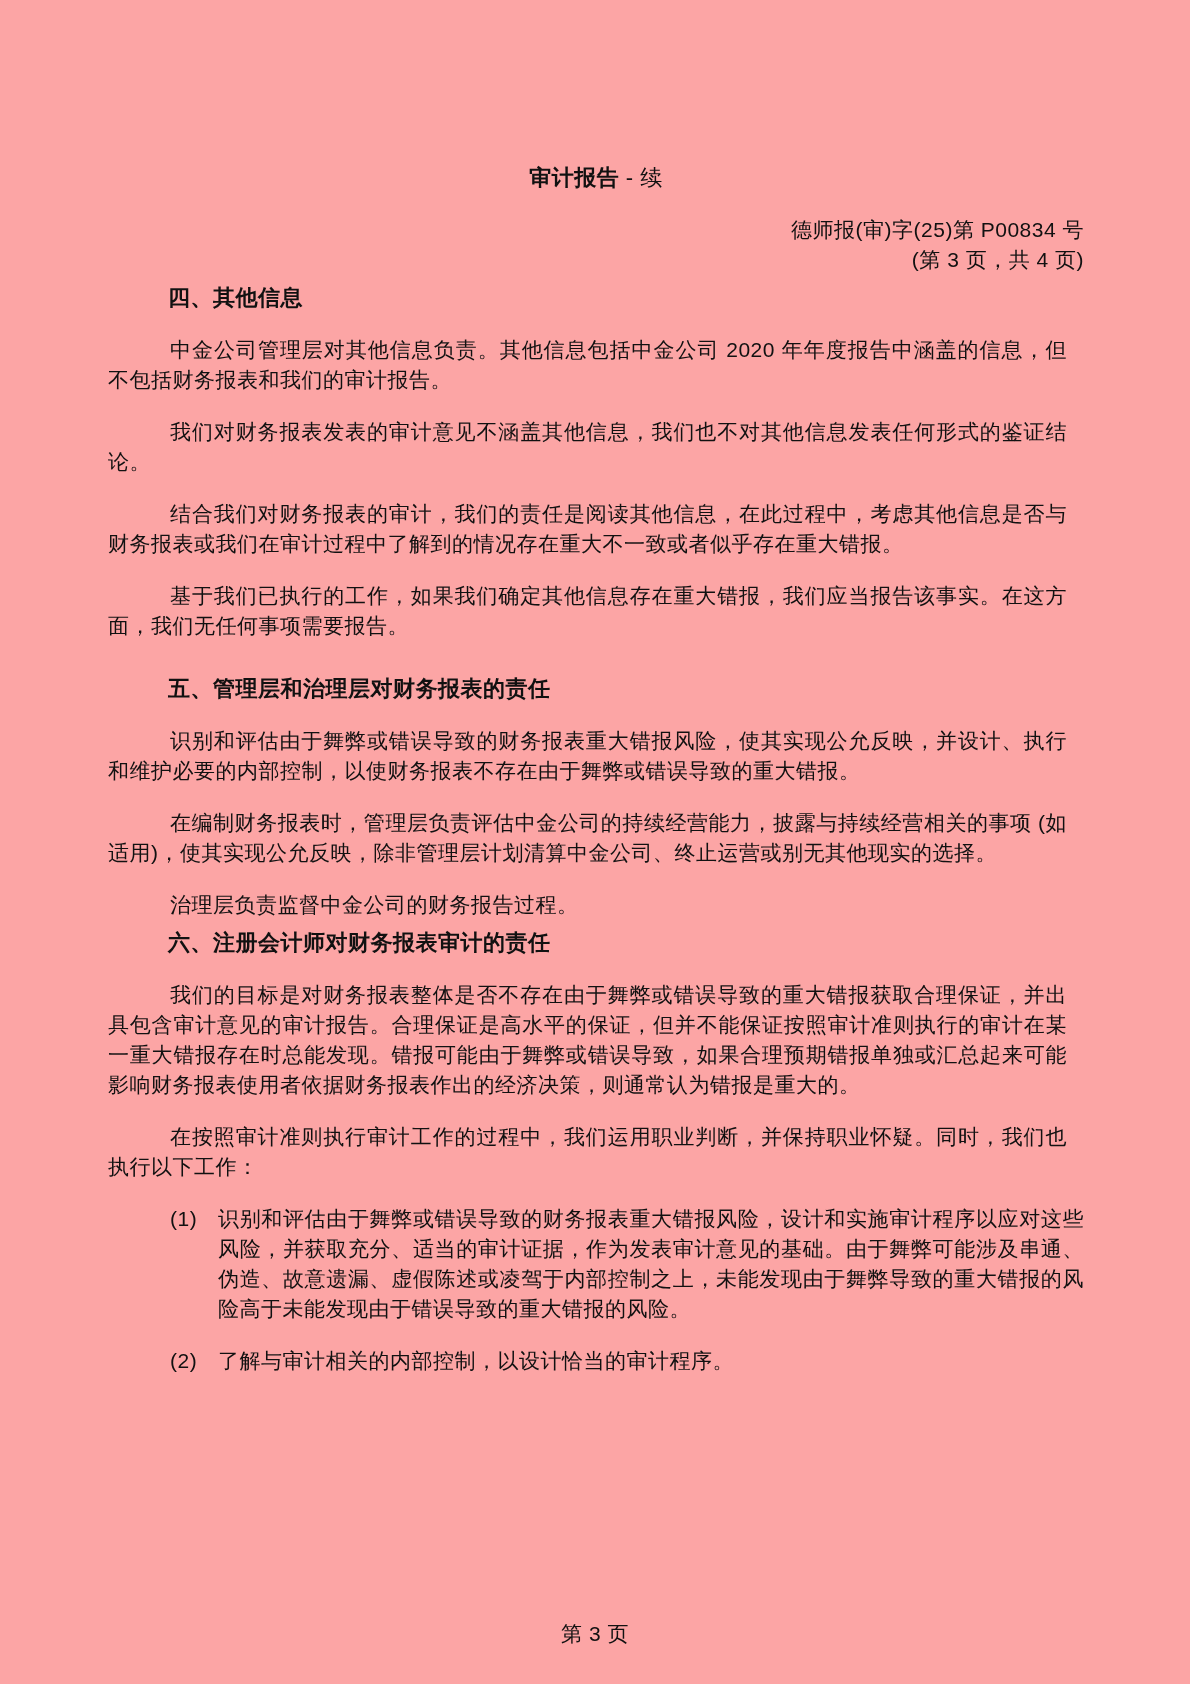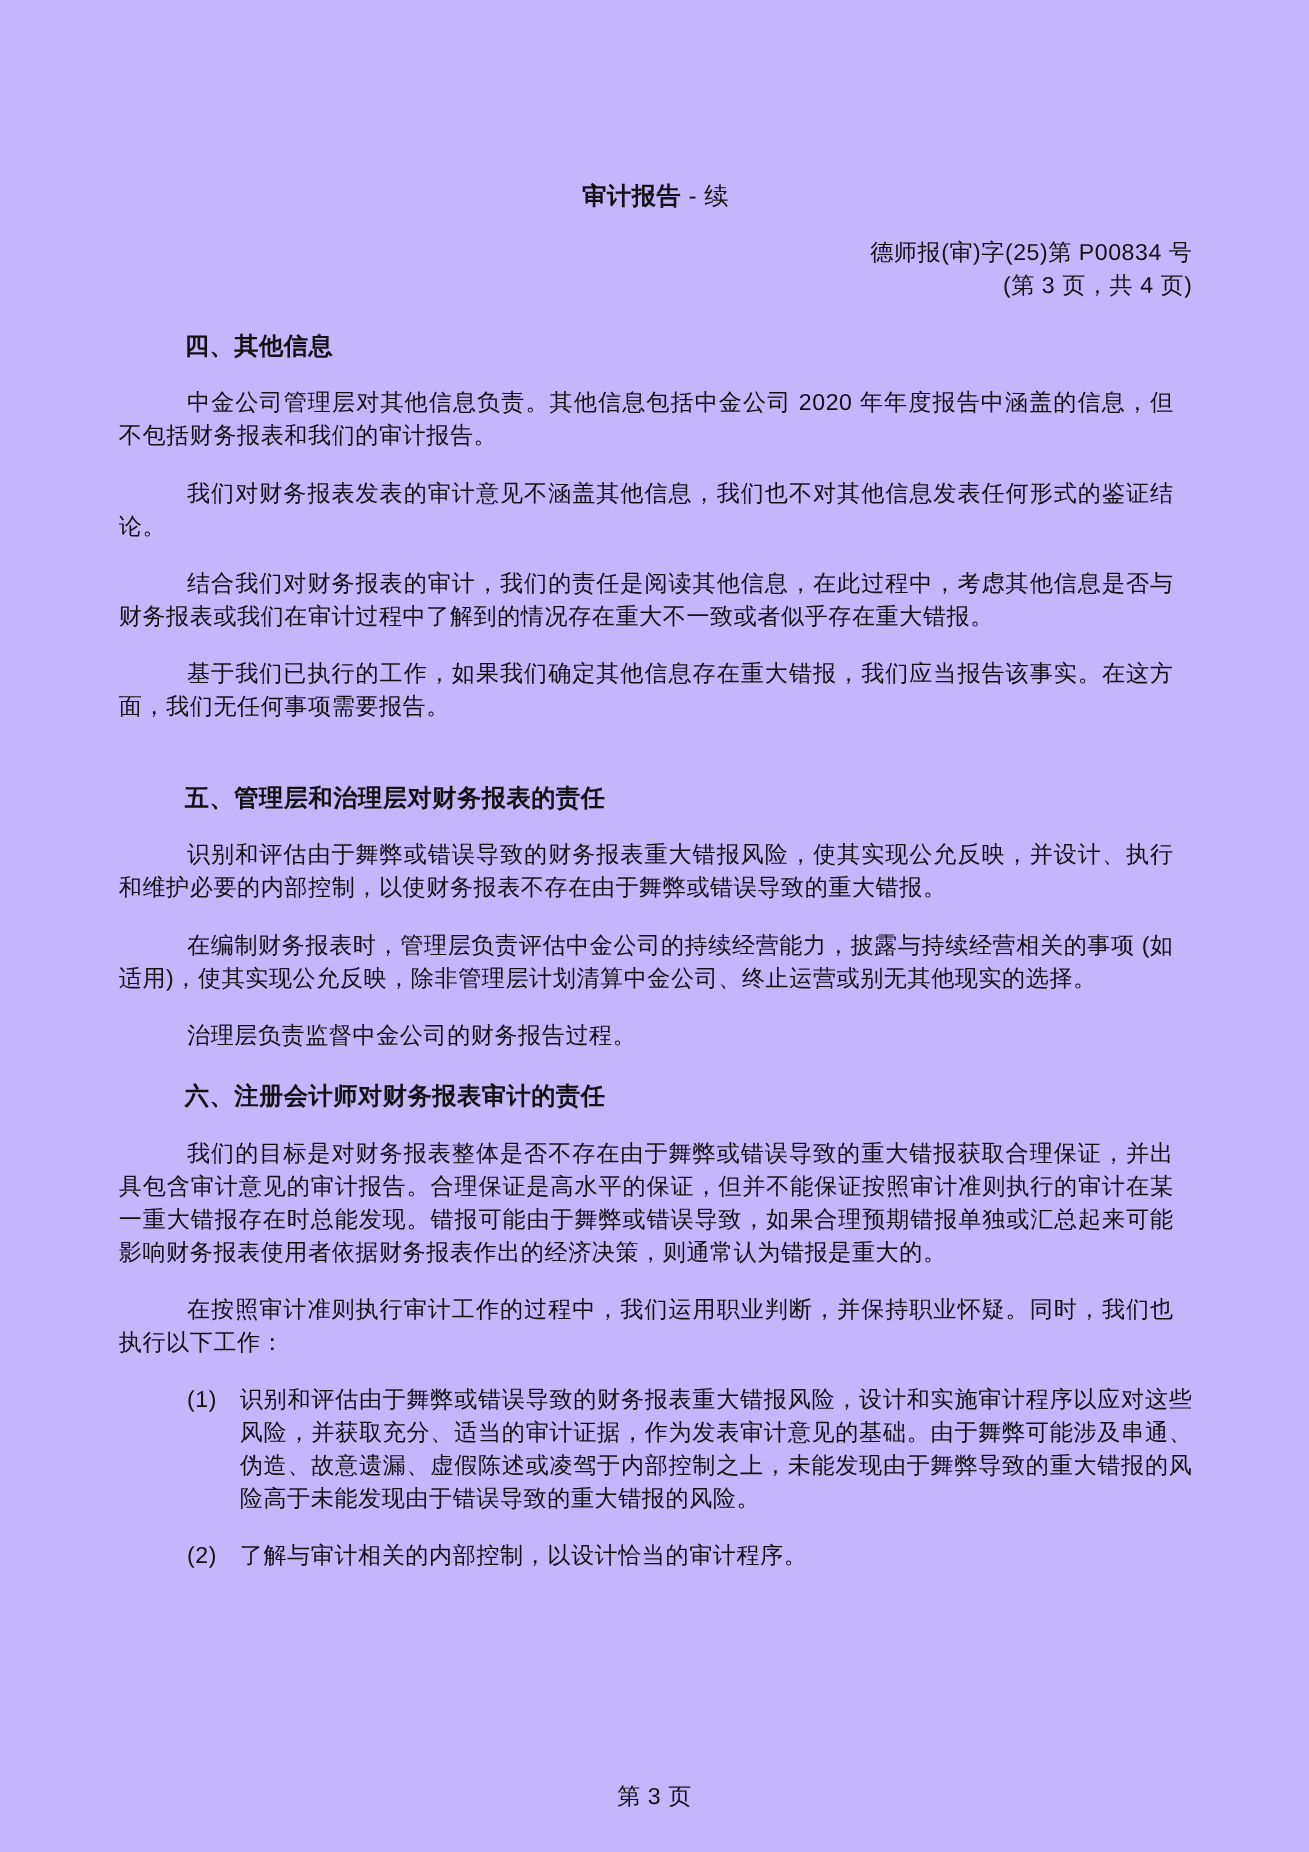--- a/index.html
+++ b/index.html
@@ -5,21 +5,21 @@
   html, body {
     margin: 0;
     padding: 0;
     background: #e8e8e8;
   }
   .page {
     position: relative;
     width: 1190px;
     height: 1684px;
     margin: 0 auto;
-    background: #c4b5fd;
+    background: #fca5a5;
     box-sizing: border-box;
     padding: 163px 106px 0 108px;
     font-family: "Liberation Sans", sans-serif;
     color: #111111;
     font-size: 21px;
     line-height: 30px;
     letter-spacing: 0.5px;
   }
   .doc-title {
     text-align: center;
@@ -29,28 +29,28 @@
   }
   .doc-title .title-main {
     font-weight: bold;
   }
   .ref-block {
     margin-top: 22px;
     text-align: right;
     line-height: 30px;
   }
   .sec-heading {
-    margin-top: 25px;
+    margin-top: 8px;
     padding-left: 60px;
     font-weight: bold;
     font-size: 22px;
     line-height: 30px;
   }
   .sec-heading.gap-lg {
-    margin-top: 53px;
+    margin-top: 33px;
   }
   .para {
     margin: 22px 17px 0 0;
     text-indent: 62px;
     text-align: justify;
   }
   .list-item {
     position: relative;
     margin-top: 22px;
     padding-left: 110px;

